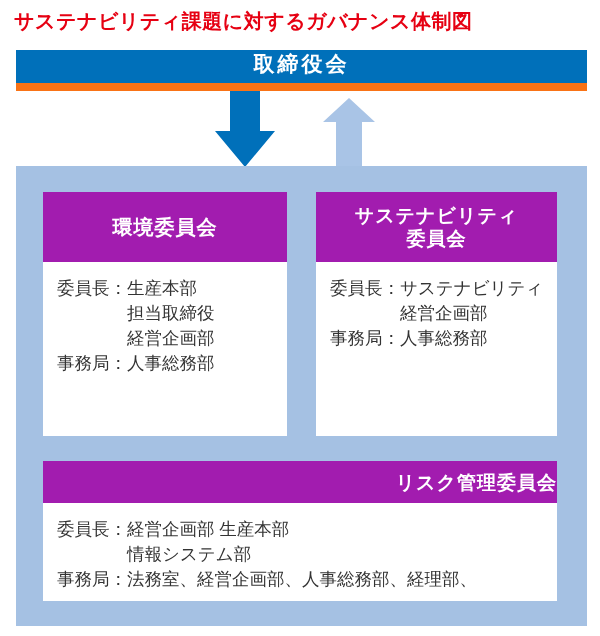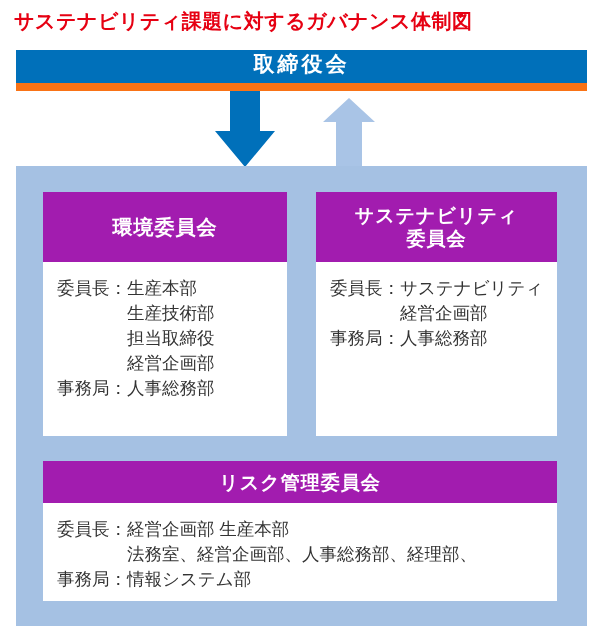--- a/index.html
+++ b/index.html
@@ -38,21 +38,21 @@
   .committee-env  { left:27px;  top:26px;  width:244px; }
   .committee-sus  { left:300px; top:26px;  width:241px; }
   .committee-risk { left:27px;  top:295px; width:514px; }
   .committee-header {
     background:#a21caf; color:#ffffff; font-weight:bold;
     display:flex; flex-direction:column; align-items:center; justify-content:center;
     text-align:center; font-size:19px; line-height:23px; letter-spacing:1px;
   }
   .committee-env  .committee-header { height:70px; font-size:20px; }
   .committee-sus  .committee-header { height:70px; }
-  .committee-risk .committee-header { height:42px; }
+  .committee-risk .committee-header { height:42px;align-items:flex-end; }
   .committee-body {
     background:#ffffff; color:#333333;
     font-size:17.5px; line-height:25px;
     padding:14px 8px 0 14px;
   }
   .committee-env .committee-body,
   .committee-sus .committee-body { height:174px; }
   .committee-risk .committee-body { height:98px; }
   .row { display:flex; align-items:flex-end; }
   .row-label { flex:0 0 auto; white-space:pre; }
@@ -88,21 +88,20 @@
       <div class="committee-body">
         <div class="row">
           <span class="row-label">委員長：</span>
           <span class="row-lines">
             <span class="line">生産本部</span>
           </span>
         </div>
         <div class="row">
           <span class="row-label">事務局：</span>
           <span class="row-lines">
-            <span class="line">生産技術部</span>
             <span class="line">担当取締役</span>
             <span class="line">経営企画部</span>
             <span class="line">人事総務部</span>
           </span>
         </div>
       </div>
     </div>
 
     <div class="committee committee-sus">
       <div class="committee-header">
@@ -133,21 +132,21 @@
       <div class="committee-body">
         <div class="row">
           <span class="row-label">委員長：</span>
           <span class="row-lines">
             <span class="line">経営企画部 生産本部</span>
           </span>
         </div>
         <div class="row">
           <span class="row-label">事務局：</span>
           <span class="row-lines">
+            <span class="line">情報システム部</span>
             <span class="line">法務室、経営企画部、人事総務部、経理部、</span>
-            <span class="line">情報システム部</span>
           </span>
         </div>
       </div>
     </div>
 
   </div>
 </div>
 
 </body></html>

